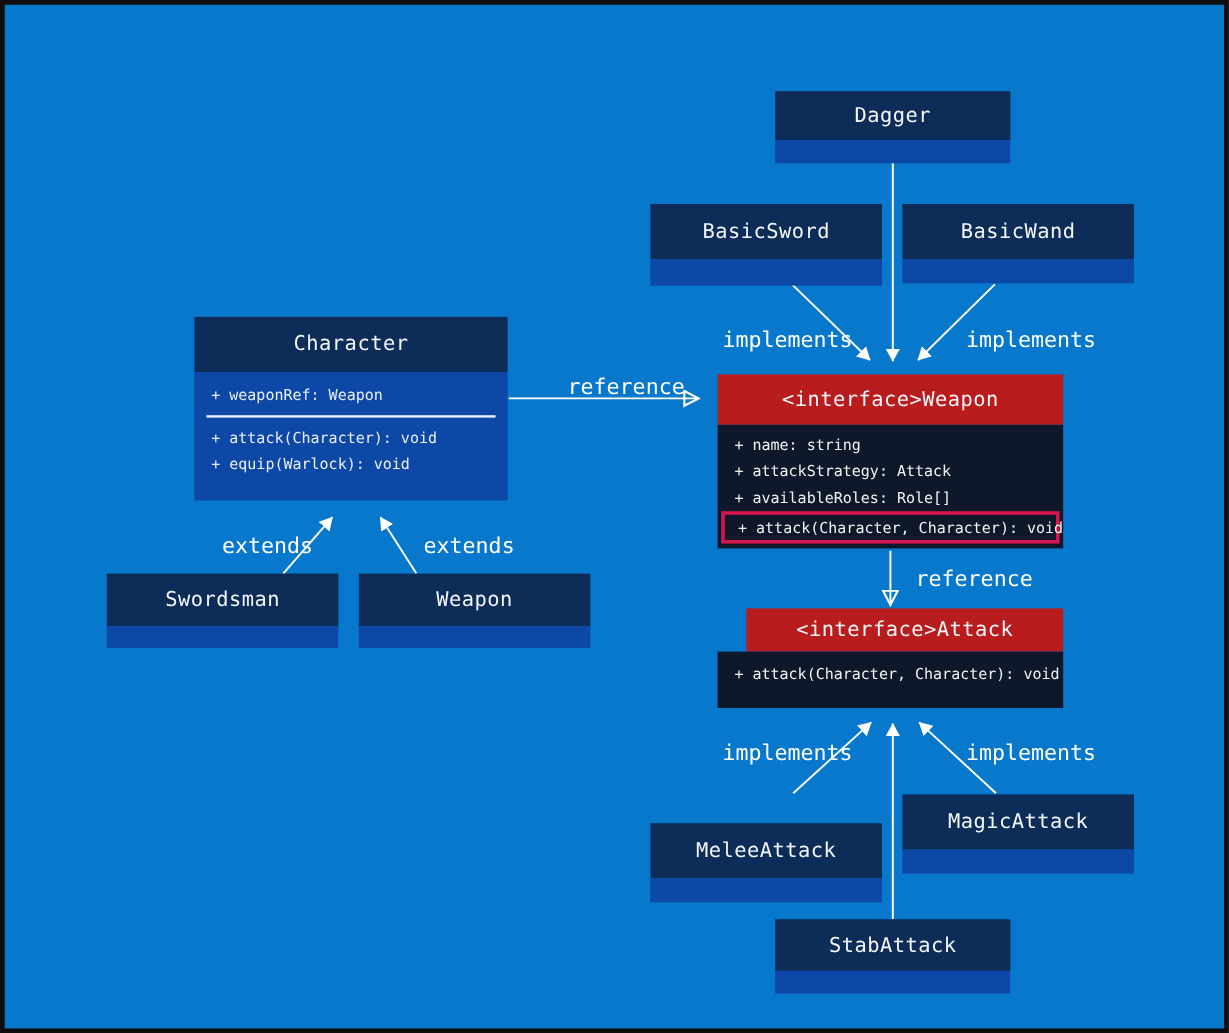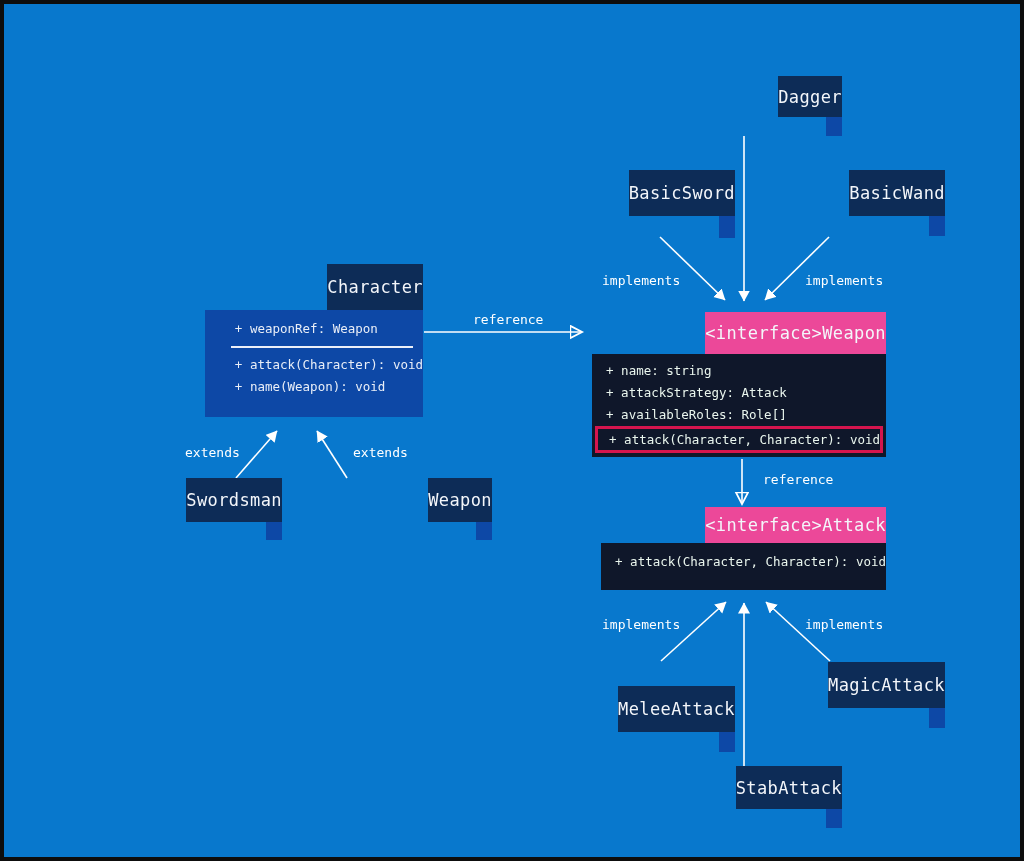--- a/index.html
+++ b/index.html
@@ -14,37 +14,37 @@
     width:1024px; height:861px;
     background:#0878cd;
     border:4px solid #0d0d0d;
     overflow:hidden;
   }
   #edges{ position:absolute; left:0; top:0; width:1024px; height:861px; }
 
   
   .node{
     position:absolute;
-    display:flex; flex-direction:column;align-items:flex-end;
+    display:flex; flex-direction:column;
   }
   .node .hdr{
     display:flex; align-items:center; justify-content:center;
     text-align:center;
     color:#f3f6fa;
     letter-spacing:.4px;
     white-space:nowrap;
   }
-  .node .body{ flex:1 1 auto;padding-left:16px; }
+  .node .body{ flex:1 1 auto; }
 
   
   .cls .hdr{ background:#0d2c57; font-size:17px; }
   .cls .body{ background:#0d48a6; }
 
   
-  .iface .hdr{ background:#ec4899; font-size:17px; }
+  .iface .hdr{ background:#b91c1c; font-size:17px; }
   .iface .body{ background:#0f172a; padding:6px 0 4px 0; }
 
   .member{
     color:#eaf6ee;
     font-size:12.5px;
     line-height:22px;
     padding-left:14px;
     white-space:nowrap;
   }
   .cls .member{ color:#e9eef7; }
@@ -57,21 +57,21 @@
   .sep{
     height:2px; background:#ffffff;
     margin:6px 10px 6px 10px;
     opacity:.92;
   }
 
   
   .elabel{
     position:absolute;
     color:#ffffff;
-    font-size:13px;
+    font-size:18px;
     white-space:nowrap;
     font-family:"DejaVu Sans Mono", monospace;
   }
 </style>
 </head>
 <body>
 
 <div id="canvas">
 
   <svg id="edges" viewBox="0 0 1024 861" xmlns="http://www.w3.org/2000/svg">
@@ -119,21 +119,21 @@
     <div class="hdr" style="height:46px;">BasicWand</div>
     <div class="body"></div>
   </div>
 
   <div class="node cls" style="left:158px; top:260px; width:261px; height:153px;">
     <div class="hdr" style="height:46px;">Character</div>
     <div class="body" style="padding-top:8px;">
       <div class="member">+ weaponRef: Weapon</div>
       <div class="sep"></div>
       <div class="member">+ attack(Character): void</div>
-      <div class="member">+ name(Weapon): void</div>
+      <div class="member">+ equip(Warlock): void</div>
     </div>
   </div>
 
   <div class="node iface" style="left:594px; top:308px; width:288px; height:145px;">
     <div class="hdr" style="height:45px;">&lt;interface&gt;Weapon</div>
     <div class="body">
       <div class="member">+ name: string</div>
       <div class="member">+ attackStrategy: Attack</div>
       <div class="member">+ availableRoles: Role[]</div>
       <div class="member highlight">+ attack(Character, Character): void</div>

